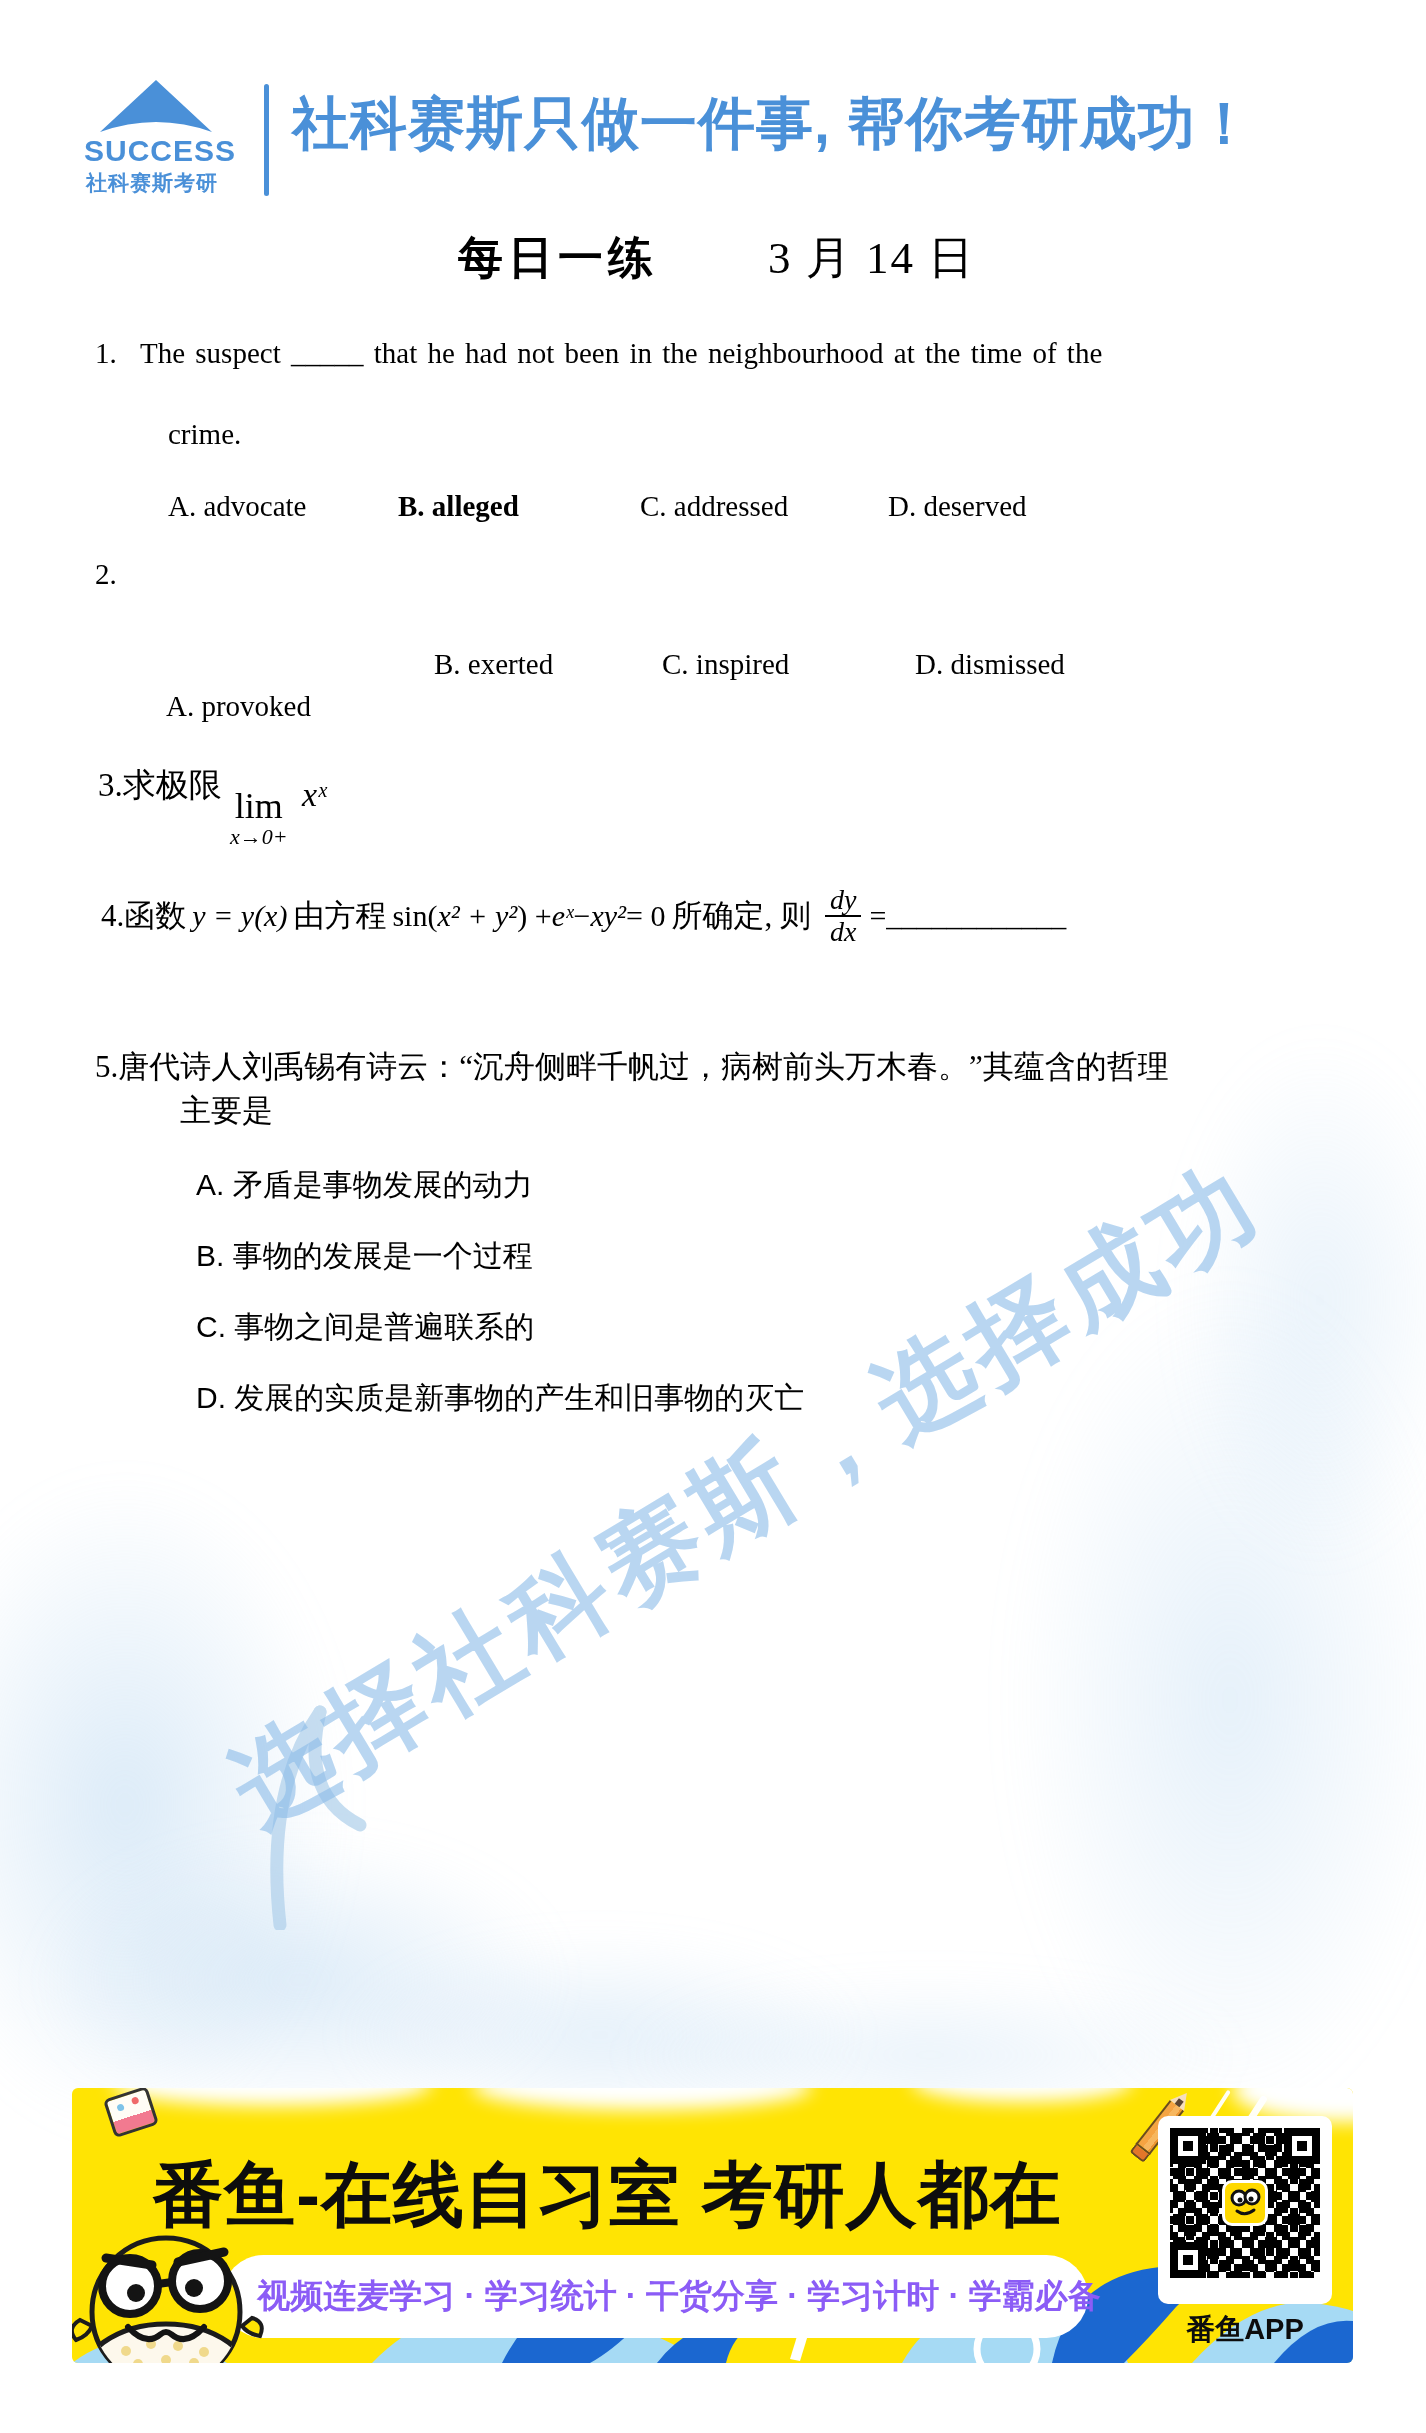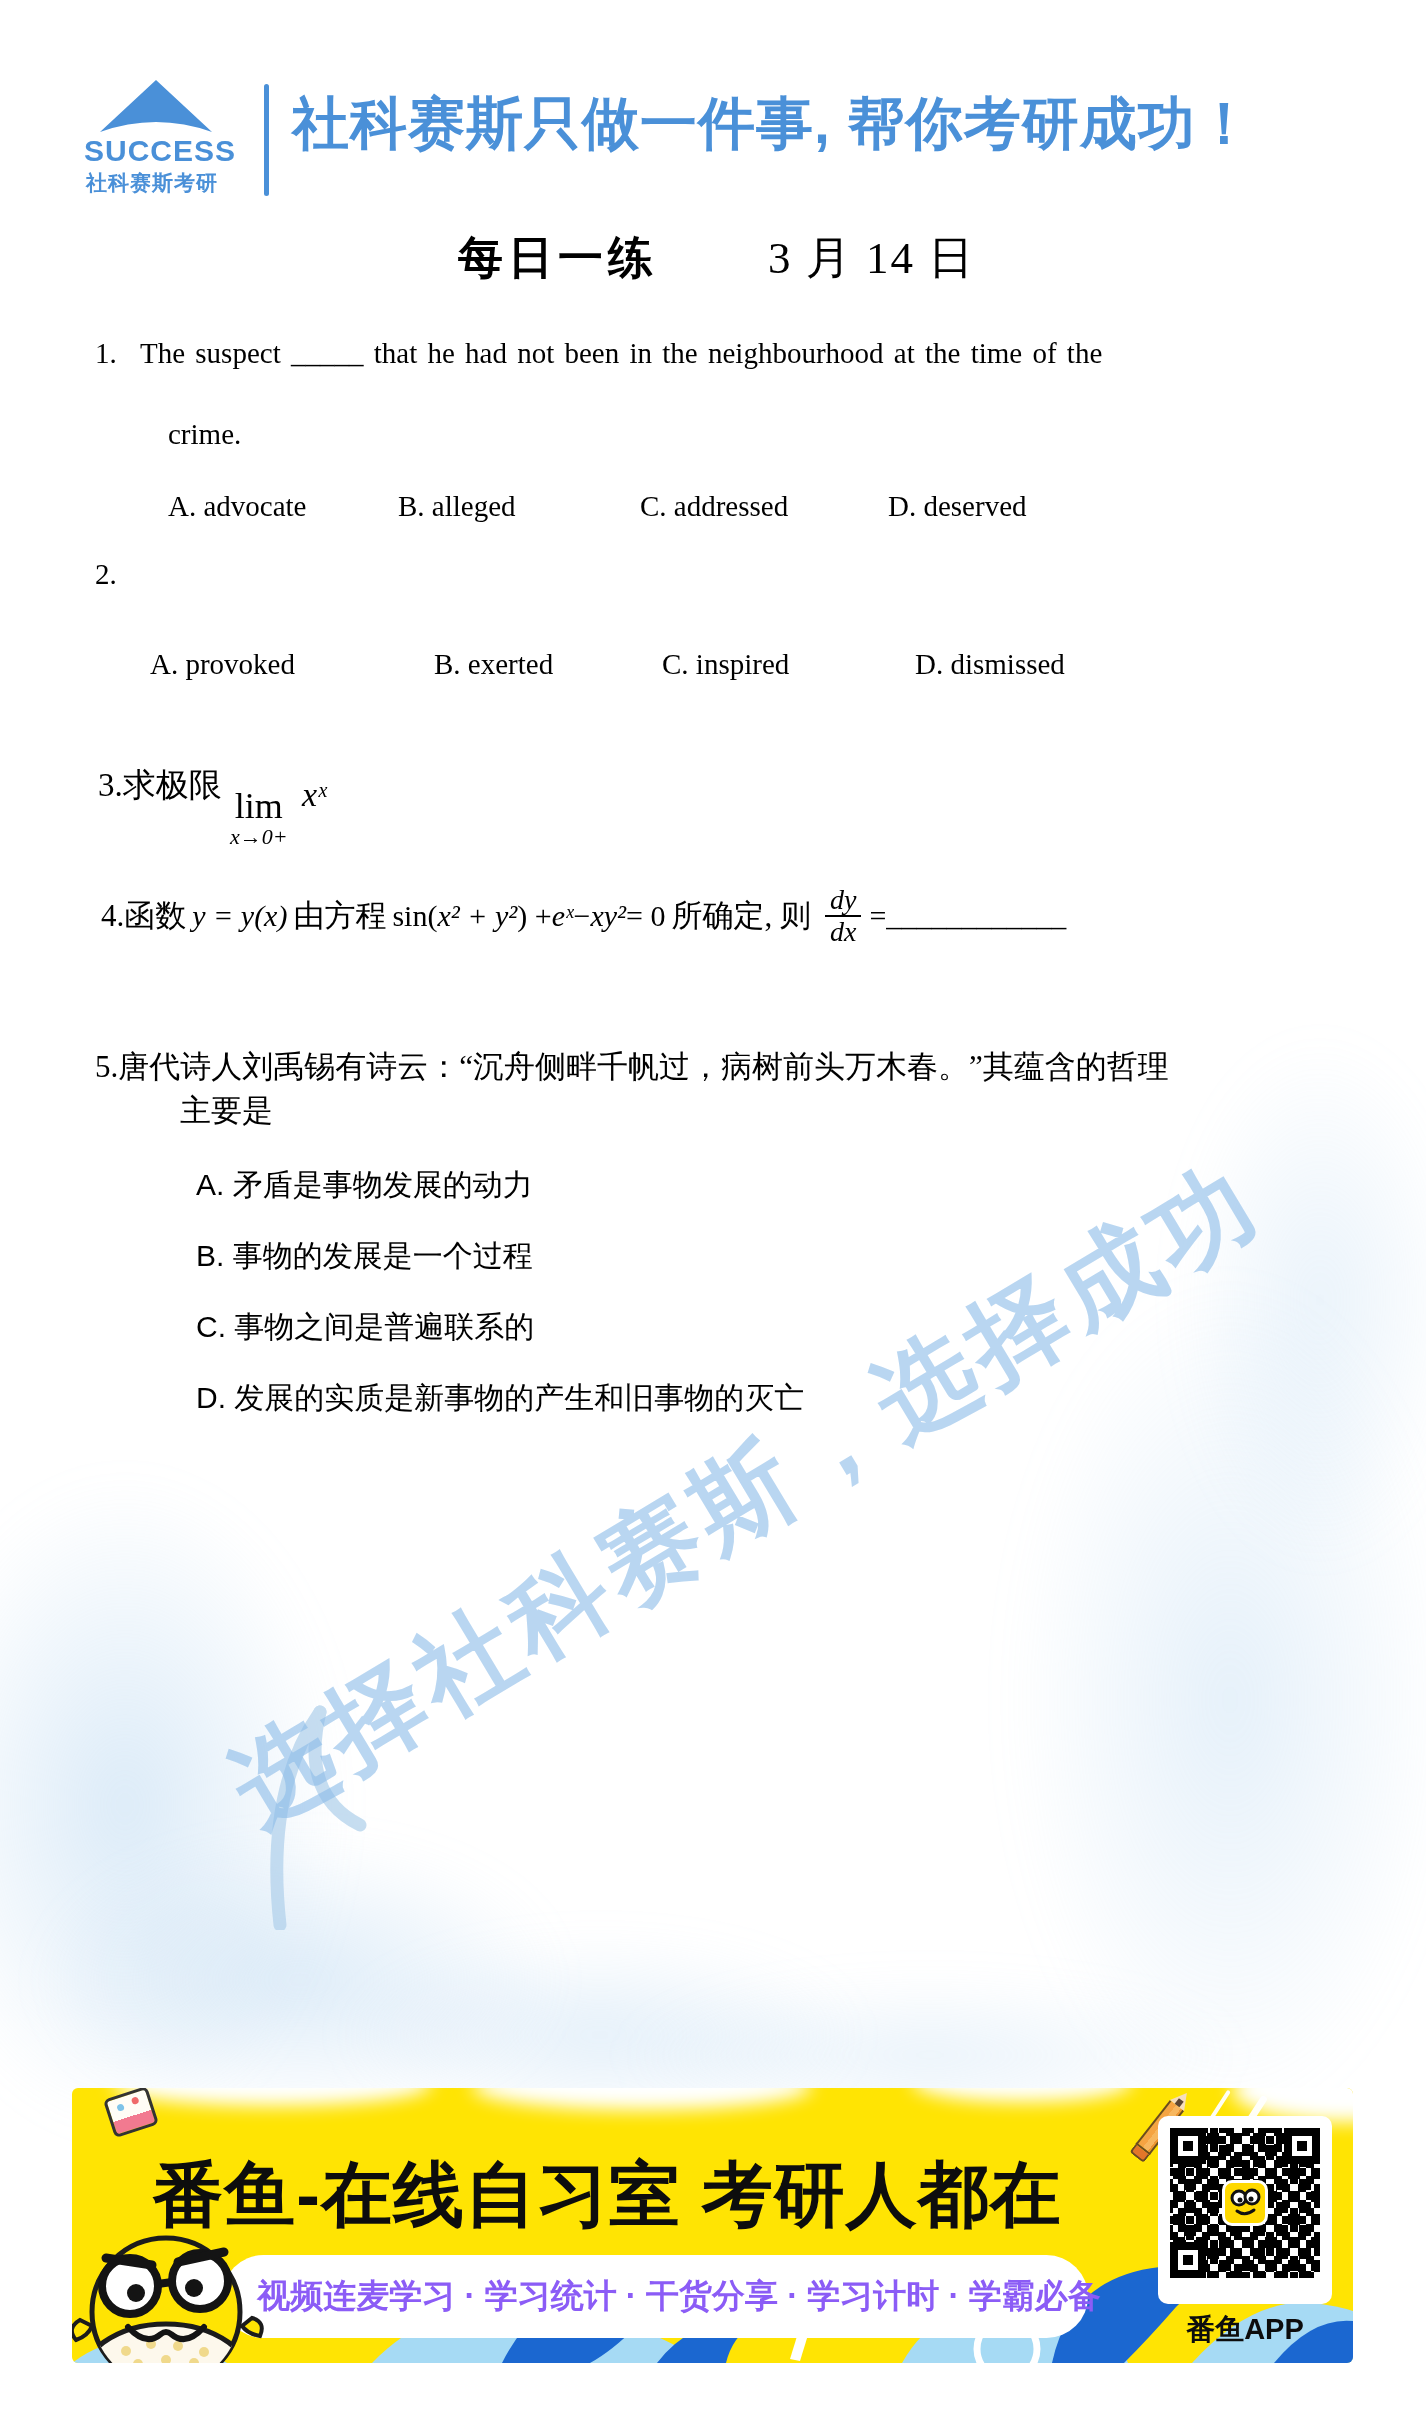--- a/index.html
+++ b/index.html
@@ -114,28 +114,28 @@
   <div class="abs slogan brand-blue sans nowrap">社科赛斯只做一件事, 帮你考研成功！</div>
 
   <div class="abs sheet-name sans">每日一练</div>
   <div class="abs sheet-date">3 月 14 日</div>
 
   <div class="abs q" style="left:95px; top:337px;">1.</div>
   <div class="abs q nowrap" style="left:140px; top:337px; word-spacing:3px;">The suspect _____ that he had not been in the neighbourhood at the time of the</div>
   <div class="abs q" style="left:168px; top:418px;">crime.</div>
   <div class="abs opt-row" style="top:490px;">
     <span class="opt" style="left:168px;">A. advocate</span>
-    <span class="opt" style="left:398px;">B. alleged</span>
+    <span class="opt" style="left:398px;font-weight:bold;">B. alleged</span>
     <span class="opt" style="left:640px;">C. addressed</span>
     <span class="opt" style="left:888px;">D. deserved</span>
   </div>
 
   <div class="abs q" style="left:95px; top:558px;">2.</div>
   <div class="abs opt-row" style="top:648px;">
-    <span class="opt" style="left:150px;">A. provoked</span>
+    <span class="opt" style="left:166px;margin-top:42px;">A. provoked</span>
     <span class="opt" style="left:434px;">B. exerted</span>
     <span class="opt" style="left:662px;">C. inspired</span>
     <span class="opt" style="left:915px;">D. dismissed</span>
   </div>
 
   <div class="abs qcn" style="left:98px; top:763px; font-size:33px;">3.求极限</div>
   <div class="abs lim-block">
     <span class="lim-top">lim</span>
     <span class="lim-sub">x→0+</span>
   </div>

